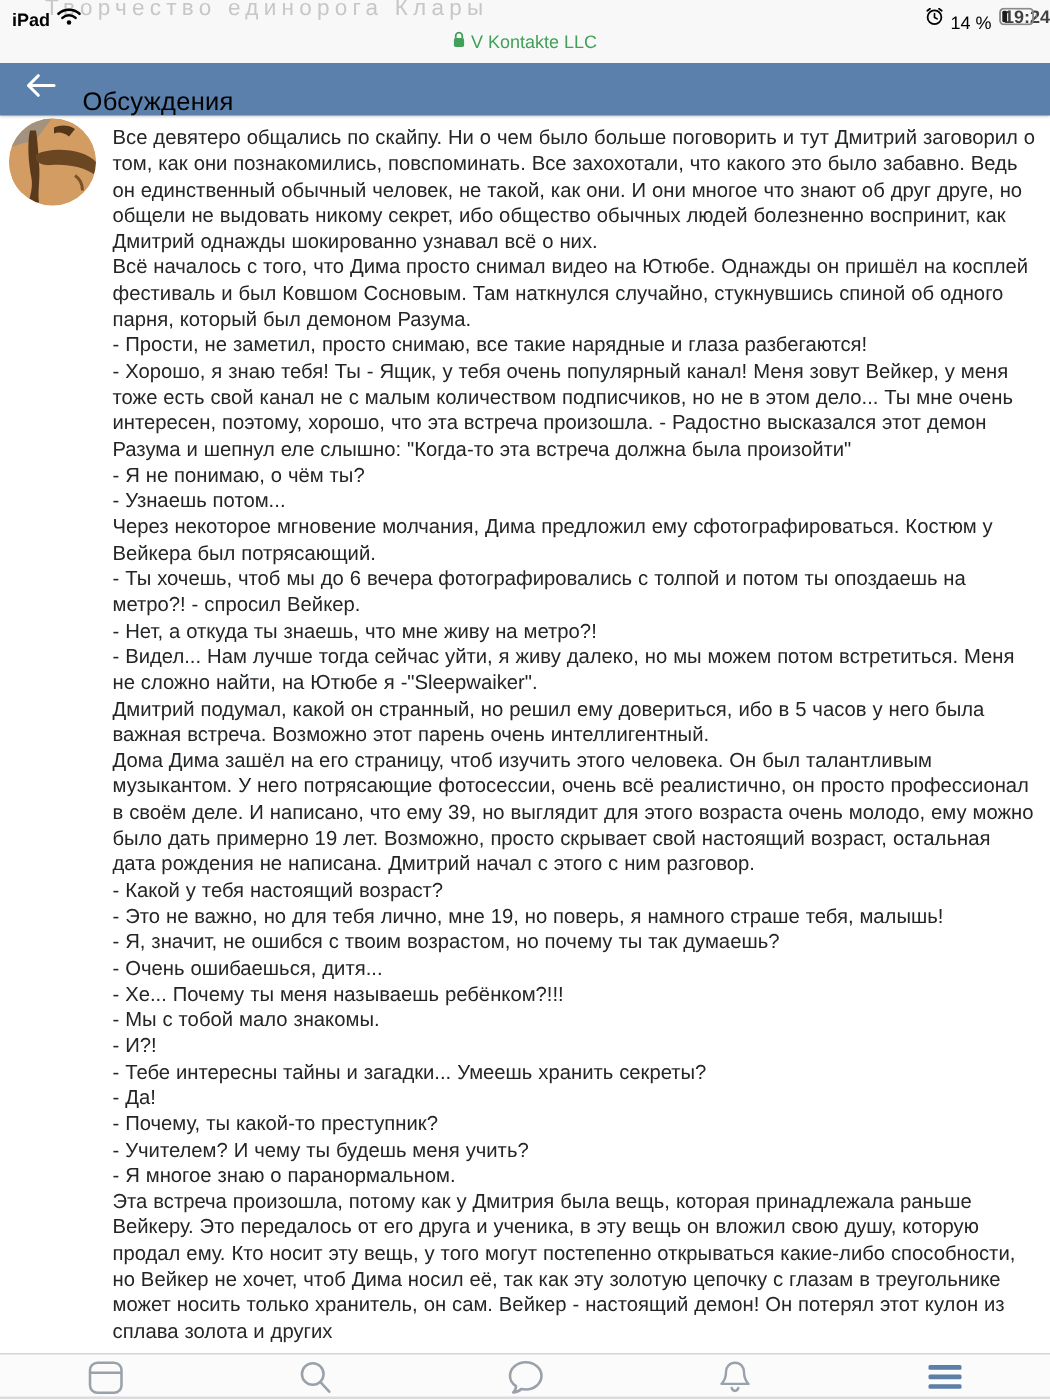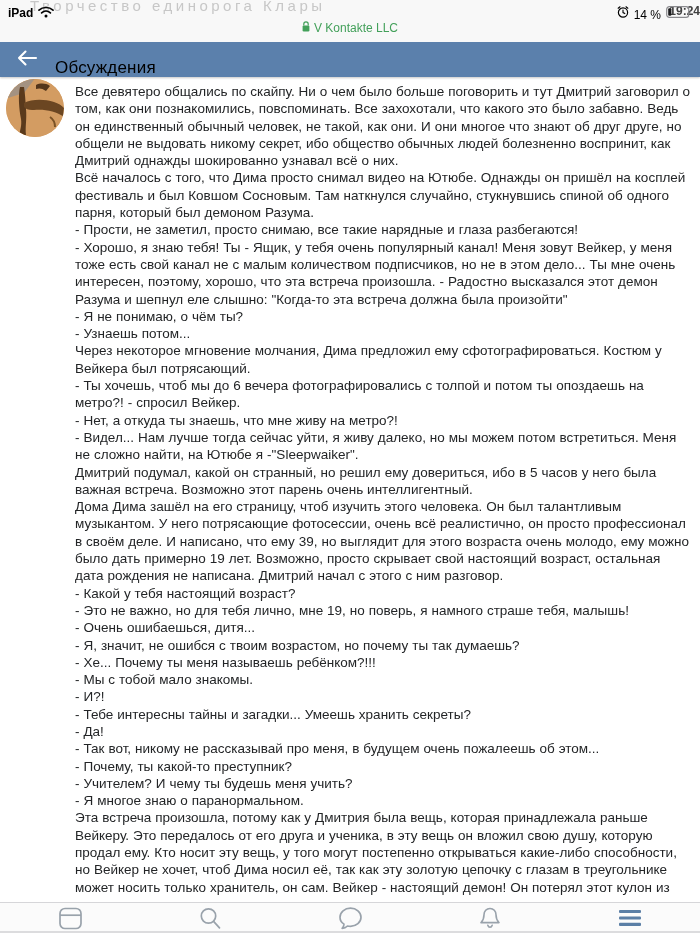--- a/index.html
+++ b/index.html
@@ -161,28 +161,27 @@
         <p>- Я не понимаю, о чём ты?</p>
         <p>- Узнаешь потом...</p>
         <p>Через некоторое мгновение молчания, Дима предложил ему сфотографироваться. Костюм у Вейкера был потрясающий.</p>
         <p>- Ты хочешь, чтоб мы до 6 вечера фотографировались с толпой и потом ты опоздаешь на метро?! - спросил Вейкер.</p>
         <p>- Нет, а откуда ты знаешь, что мне живу на метро?!</p>
         <p>- Видел... Нам лучше тогда сейчас уйти, я живу далеко, но мы можем потом встретиться. Меня не сложно найти, на Ютюбе я -"Sleepwaiker".</p>
         <p>Дмитрий подумал, какой он странный, но решил ему довериться, ибо в 5 часов у него была важная встреча. Возможно этот парень очень интеллигентный.</p>
         <p>Дома Дима зашёл на его страницу, чтоб изучить этого человека. Он был талантливым музыкантом. У него потрясающие фотосессии, очень всё реалистично, он просто профессионал в своём деле. И написано, что ему 39, но выглядит для этого возраста очень молодо, ему можно было дать примерно 19 лет. Возможно, просто скрывает свой настоящий возраст, остальная дата рождения не написана. Дмитрий начал с этого с ним разговор.</p>
         <p>- Какой у тебя настоящий возраст?</p>
         <p>- Это не важно, но для тебя лично, мне 19, но поверь, я намного страше тебя, малышь!</p>
+        <p>- Я, значит, не ошибся с твоим возрастом, но почему ты так думаешь?</p>
         <p>- Очень ошибаешься, дитя...</p>
-        <p>- Я, значит, не ошибся с твоим возрастом, но почему ты так думаешь?</p>
         <p>- Хе... Почему ты меня называешь ребёнком?!!!</p>
         <p>- Мы с тобой мало знакомы.</p>
         <p>- И?!</p>
         <p>- Тебе интересны тайны и загадки... Умеешь хранить секреты?</p>
         <p>- Да!</p>
-        <p>- Так вот, никому не рассказывай про меня, в будущем очень пожалеешь об этом...</p>
         <p>- Почему, ты какой-то преступник?</p>
         <p>- Учителем? И чему ты будешь меня учить?</p>
         <p>- Я многое знаю о паранормальном.</p>
         <p>Эта встреча произошла, потому как у Дмитрия была вещь, которая принадлежала раньше Вейкеру. Это передалось от его друга и ученика, в эту вещь он вложил свою душу, которую продал ему. Кто носит эту вещь, у того могут постепенно открываться какие-либо способности, но Вейкер не хочет, чтоб Дима носил её, так как эту золотую цепочку с глазам в треугольнике может носить только хранитель, он сам. Вейкер - настоящий демон! Он потерял этот кулон из сплава золота и других</p>
       </div>
   </div>
 
   <div class="tabbar">
     <div class="tab">
       <span>

